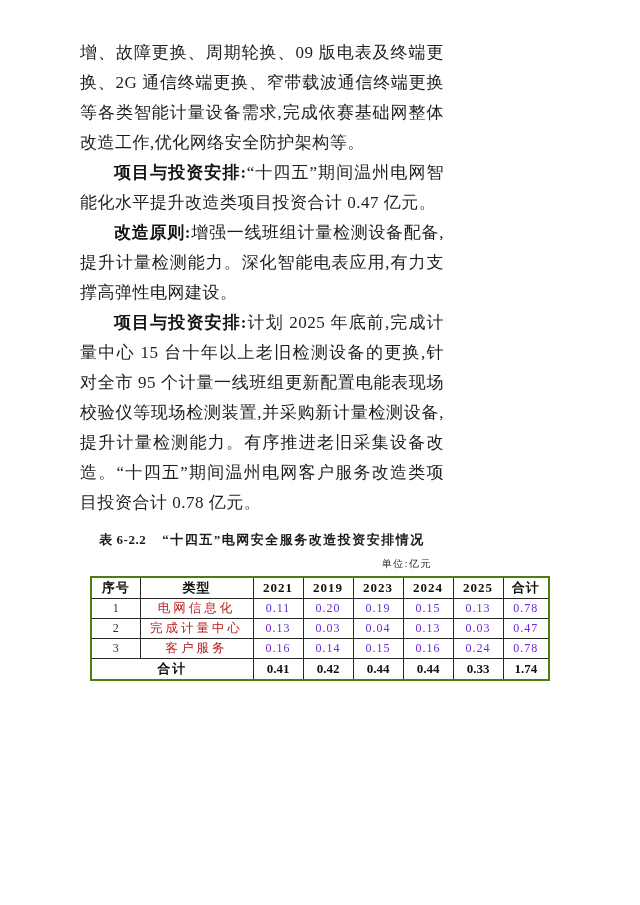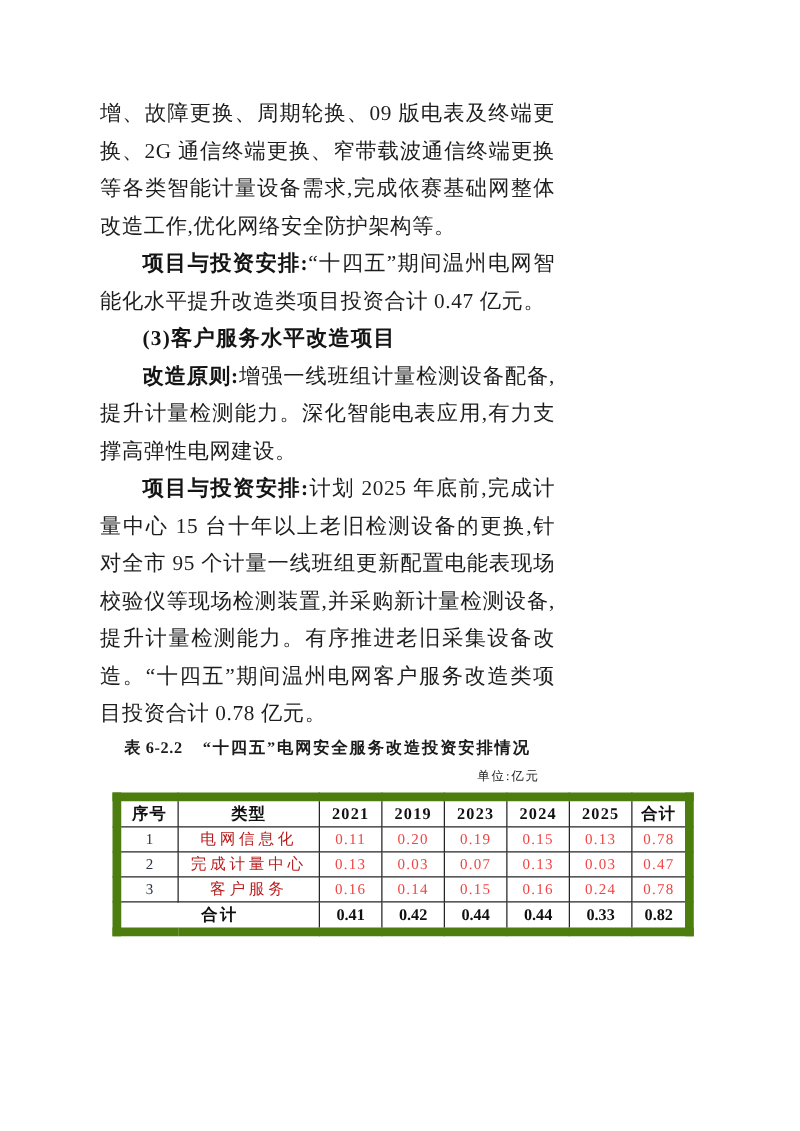--- a/index.html
+++ b/index.html
@@ -6,37 +6,37 @@
   html, body { margin: 0; padding: 0; }
   body {
     width: 640px; height: 905px;
     background: #ffffff;
     overflow: hidden;
     font-family: "Liberation Serif", "DejaVu Serif", serif;
   }
   .page {
     width: 524px; height: 905px;
     background: #ffffff;
-    padding: 76px 80px 0 80px;
+    padding: 38px 80px 0 80px;
     position: relative;
   }
   .body-text {
     font-size: 17px;
     line-height: 30px;
     color: #1d1d1d;
     text-align: justify;
     text-justify: inter-character;
     letter-spacing: 0.5px;
   }
   .para { margin: 0; }
   .para.indent { text-indent: 2em; }
   .lead { font-weight: bold; color: #141414; }
   .heading .lead { letter-spacing: 1px; }
   .table-caption {
-    margin-top: 3px;
+    margin-top: 13px;
     text-align: center;
     font-size: 13px;
     font-weight: bold;
     color: #1b1b1b;
     letter-spacing: 1.5px;
     line-height: 18px;
   }
   .caption-prefix { margin-right: 16px; letter-spacing: 0.5px; }
   .unit-note {
     margin-top: 6px;
@@ -46,40 +46,40 @@
     color: #1b1b1b;
     letter-spacing: 1.5px;
     line-height: 17px;
   }
   table.inv-table {
     margin-top: 4px;
     margin-left: 10px;
     width: 458px;
     border-collapse: collapse;
     table-layout: fixed;
-    border: 7px solid #4d7c0f;
+    border: 2px solid #4d7c0f;
   }
   .inv-table th, .inv-table td {
     border: 1px solid #262626;
     text-align: center;
     vertical-align: middle;
     padding: 1px 0;
     height: 19px;
     overflow: hidden;
     white-space: nowrap;
   }
   .inv-table th {
     font-size: 13px;
     font-weight: bold;
     color: #111111;
     letter-spacing: 1px;
   }
   .inv-table td.num-cell {
     font-size: 12px;
-    color: #ef4444;
+    color: #6d28d9;
     letter-spacing: 1px;
   }
   .inv-table td.type-cell {
     font-size: 12.5px;
     color: #b91c1c;
     letter-spacing: 3px;
   }
   .inv-table td.index-cell {
     font-size: 12px;
     color: #2b3342;
@@ -104,21 +104,20 @@
 </head>
 <body>
 
 <div class="page">
 
   <div class="body-text">
     <p class="para"><strong class="lead"></strong><span>增、故障更换、周期轮换、09 版电表及终端更换、2G 通信终端更换、窄带载波通信终端更换等各类智能计量设备需求,完成依赛基础网整体改造工作,优化网络安全防护架构等。</span></p>
 
     <p class="para indent"><strong class="lead">项目与投资安排:</strong><span>“十四五”期间温州电网智能化水平提升改造类项目投资合计 0.47 亿元。</span></p>
 
-    <p class="para indent heading"><strong class="lead">(3)客户服务水平改造项目</strong><span></span></p>
 
     <p class="para indent"><strong class="lead">改造原则:</strong><span>增强一线班组计量检测设备配备,提升计量检测能力。深化智能电表应用,有力支撑高弹性电网建设。</span></p>
 
 
     <p class="para indent"><strong class="lead">项目与投资安排:</strong><span>计划 2025 年底前,完成计量中心 15 台十年以上老旧检测设备的更换,针对全市 95 个计量一线班组更新配置电能表现场校验仪等现场检测装置,并采购新计量检测设备,提升计量检测能力。有序推进老旧采集设备改造。“十四五”期间温州电网客户服务改造类项目投资合计 0.78 亿元。</span></p>
   </div>
 
   <div class="table-caption">
     <span class="caption-prefix">表 6-2.2</span><span>“十四五”电网安全服务改造投资安排情况</span>
   </div>
@@ -157,21 +156,21 @@
         <td class="num-cell">0.19</td>
         <td class="num-cell">0.15</td>
         <td class="num-cell">0.13</td>
         <td class="num-cell">0.78</td>
       </tr>
       <tr>
         <td class="index-cell">2</td>
         <td class="type-cell">完成计量中心</td>
         <td class="num-cell">0.13</td>
         <td class="num-cell">0.03</td>
-        <td class="num-cell">0.07</td>
+        <td class="num-cell">0.04</td>
         <td class="num-cell">0.13</td>
         <td class="num-cell">0.03</td>
         <td class="num-cell">0.47</td>
       </tr>
       <tr>
         <td class="index-cell">3</td>
         <td class="type-cell">客户服务</td>
         <td class="num-cell">0.16</td>
         <td class="num-cell">0.14</td>
         <td class="num-cell">0.15</td>
@@ -179,20 +178,20 @@
         <td class="num-cell">0.24</td>
         <td class="num-cell">0.78</td>
       </tr>
       <tr class="total-row">
         <td colspan="2" class="label-cell">合计</td>
         <td>0.41</td>
         <td>0.42</td>
         <td>0.44</td>
         <td>0.44</td>
         <td>0.33</td>
-        <td>0.82</td>
+        <td>1.74</td>
       </tr>
     </tbody>
   </table>
 
   <div class="page-number">40</div>
 
 </div>
 
 </body></html>

